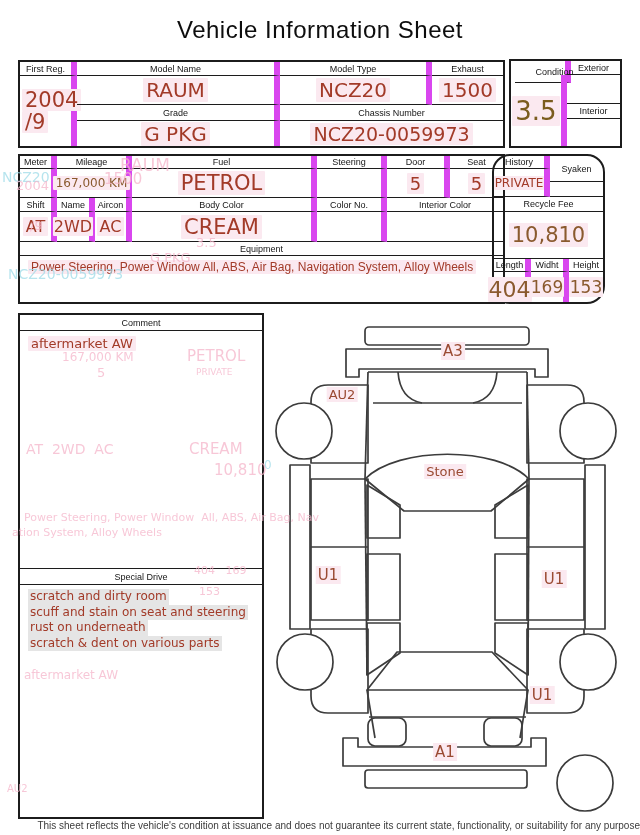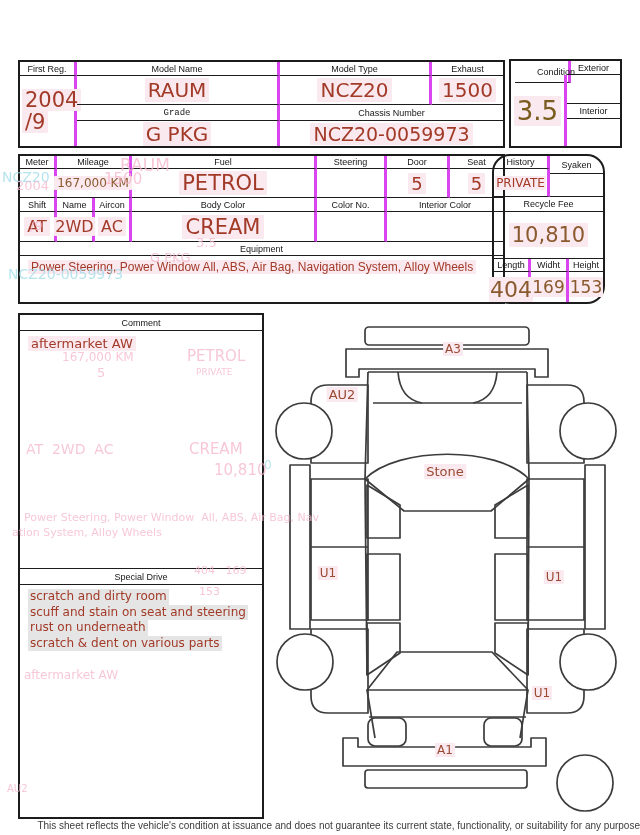--- a/index.html
+++ b/index.html
@@ -4,68 +4,69 @@
 <style>
   html,body{margin:0;padding:0;background:#e8e8e8;}
   .page{position:relative;width:640px;height:835px;background:#ffffff;overflow:hidden;
         font-family:"Liberation Sans",sans-serif;color:#111;}
   .title{position:absolute;left:0;top:16px;width:100%;text-align:center;
          font-size:24px;letter-spacing:0.5px;color:#0d0d0d;font-weight:500;}
   .box{position:absolute;border:2px solid #1c1c1c;box-sizing:border-box;background:transparent;}
   .cell{position:absolute;box-sizing:border-box;display:flex;align-items:center;justify-content:center;overflow:visible;}
   .hdr{font-size:9px;color:#151515;white-space:nowrap;}
   .val{font-family:"DejaVu Sans",sans-serif;white-space:nowrap;}
-  .br{border-right:3px solid #d946ef;}
+  .br{border-right:6px solid #d946ef;}
   .bb{border-bottom:1px solid #1c1c1c;}
   .bt{border-top:1px solid #1c1c1c;}
   .hl{background:#fbe9f0;padding:0 3px;border-radius:1px;}
   .v-red{color:#a23a28;}
   .v-brown{color:#8a5a2e;}
   .v-olive{color:#7a5c1e;}
   .stack{display:flex;flex-direction:column;align-items:flex-start;justify-content:center;padding-left:2px;}
   .stack .hl{line-height:1.05;}
   .lefttext{justify-content:flex-start;align-items:flex-start;padding:4px 0 0 8px;}
   .notes{position:absolute;left:8px;display:flex;flex-direction:column;align-items:flex-start;}
   .notes span{font-family:"DejaVu Sans",sans-serif;font-size:12px;line-height:15.5px;color:#a23a28;
               background:#e5e5e5;padding:0 2px;white-space:nowrap;}
   .diagram{position:absolute;left:270px;top:315px;width:370px;height:500px;}
   .dlabel{position:absolute;transform:translateX(-50%);font-family:"DejaVu Sans",sans-serif;
-          font-size:12px;color:#9a4a32;background:#fbe9f0;padding:0 2px;white-space:nowrap;}
+          font-size:15px;color:#9a4a32;background:#fbe9f0;padding:0 2px;white-space:nowrap;}
   .footer{position:absolute;left:0;top:820px;width:100%;text-align:right;font-size:10px;color:#3c3c3c;}
   .ghostlayer{position:absolute;left:0;top:0;width:640px;height:835px;pointer-events:none;z-index:9;}
   .ghost{position:absolute;font-family:"DejaVu Sans",sans-serif;opacity:0.75;white-space:pre;line-height:1;}
   .ghost.pink{color:#f5b5ca;}
   .ghost.cyan{color:#9edbe8;}
   svg{display:block;}
 </style>
 </head>
 <body>
 
 <div class="page">
 
+  <div class="title">Vehicle Information Sheet</div>
 
   <div class="box" style="left:18px;top:60px;width:487px;height:88px;">
     <div class="cell hdr br bb" style="left:0;top:0;width:57px;height:14px;">First Reg.</div>
     <div class="cell val br stack v-red" style="left:0;top:14px;width:57px;height:70px;font-size:21px;">
       <span class="hl">2004</span>
       <span class="hl">/9</span>
     </div>
     <div class="cell hdr br bb" style="left:57px;top:0;width:203px;height:14px;">Model Name</div>
     <div class="cell val br bb v-red" style="left:57px;top:14px;width:203px;height:29px;font-size:20px;">
         <span class="hl">RAUM</span>
       </div>
     <div class="cell hdr br bb" style="left:260px;top:0;width:152px;height:14px;">Model Type</div>
     <div class="cell val br bb v-red" style="left:260px;top:14px;width:152px;height:29px;font-size:20px;">
         <span class="hl">NCZ20</span>
       </div>
     <div class="cell hdr bb" style="left:412px;top:0;width:71px;height:14px;">Exhaust</div>
     <div class="cell val bb v-red" style="left:412px;top:14px;width:71px;height:29px;font-size:20px;">
         <span class="hl">1500</span>
       </div>
-    <div class="cell hdr br bb" style="left:57px;top:43px;width:203px;height:16px;font-family:Liberation Mono, monospace;">Grade</div>
+    <div class="cell hdr br bb" style="left:57px;top:43px;width:203px;height:16px;">Grade</div>
     <div class="cell val br v-red" style="left:57px;top:59px;width:203px;height:25px;font-size:20px;">
         <span class="hl">G PKG</span>
       </div>
     <div class="cell hdr bb" style="left:260px;top:43px;width:223px;height:16px;">Chassis Number</div>
     <div class="cell val v-red" style="left:260px;top:59px;width:223px;height:25px;font-size:19px;">
         <span class="hl">NCZ20-0059973</span>
       </div>
   </div>
 
   <div class="box" style="left:509px;top:59px;width:113px;height:89px;">
@@ -126,21 +127,21 @@
     <div class="cell lefttext" style="left:0;top:100px;width:483px;height:46px;font-size:12px;">
       <span class="hl" style="color:#a23a28;">Power Steering, Power Window  All, ABS, Air Bag, Navigation System, Alloy Wheels</span>
     </div>
   </div>
 
   <div class="box" style="left:492px;top:154px;width:113px;height:150px;border-radius:18px;">
     <div class="cell hdr br bb" style="left:0;top:0;width:56px;height:13px;">History</div>
     <div class="cell val br bb v-red" style="left:0;top:13px;width:56px;height:28px;font-size:12px;">
         <span class="hl" style="padding:0 1px;">PRIVATE</span>
       </div>
-    <div class="cell hdr bb" style="left:56px;top:0;width:53px;height:18px;">Syaken</div>
+    <div class="cell hdr bb" style="left:56px;top:0;width:53px;height:26px;">Syaken</div>
     <div class="cell val bb" style="left:56px;top:13px;width:53px;height:28px;"></div>
     <div class="cell hdr bb" style="left:0;top:41px;width:109px;height:15px;">Recycle Fee</div>
     <div class="cell val bb v-brown" style="left:0;top:56px;width:109px;height:47px;font-size:21px;">
         <span class="hl">10,810</span>
       </div>
     <div class="cell hdr br bb" style="left:0;top:103px;width:37px;height:13px;">Length</div>
     <div class="cell hdr br bb" style="left:37px;top:103px;width:38px;height:13px;">Widht</div>
     <div class="cell hdr bb" style="left:75px;top:103px;width:34px;height:13px;">Height</div>
     <div class="cell val br v-brown" style="left:0;top:116px;width:37px;height:30px;font-size:22px;align-items:flex-end;">
         <span class="hl" style="padding:0 1px;">404</span>

